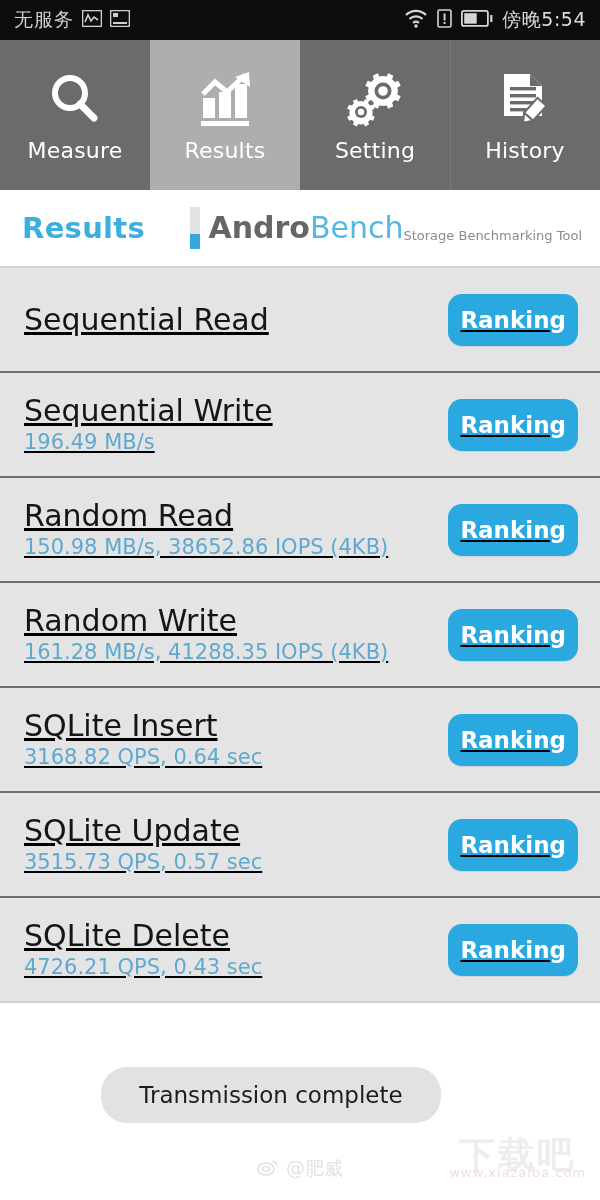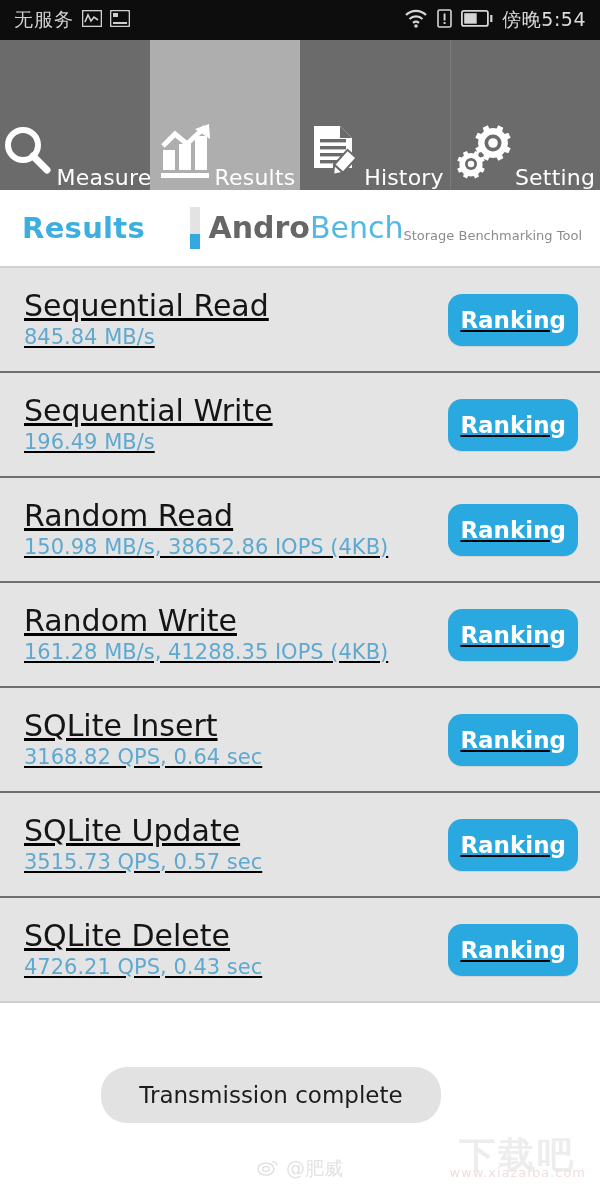--- a/index.html
+++ b/index.html
@@ -24,22 +24,22 @@
                font-family:"DejaVu Sans", sans-serif; }
   .sb-spacer{ flex:1; }
   .sb-right{ display:flex; align-items:center; gap:9px; }
   .sb-time{ font-size:19px; color:#dcdcdc; font-family:"DejaVu Sans", sans-serif; letter-spacing:.5px;}
   .ic{ display:block; }
 
   
   .tabbar{ height:150px; width:600px; display:flex; background:#6b6b6b; }
   .tab{
     width:150px; height:150px;
-    display:flex; flex-direction:row;
-    align-items:flex-end; justify-content:center;
+    display:flex; flex-direction:column;
+    align-items:center; justify-content:center;
     background:#6b6b6b;
     position:relative;
   }
   .tab.active{ background:#aeaeae; }
   .tab + .tab::before{
     content:""; position:absolute; left:0; top:0; bottom:0;
     width:1px; background:#7a7a7a;
   }
   .tab.active::before, .tab.active + .tab::before{ background:transparent; }
   .tab-ico{ height:62px; display:flex; align-items:center; justify-content:center; margin-bottom:8px; }
@@ -186,78 +186,77 @@
       <svg width="60" height="58" viewBox="0 0 60 58">
         <rect x="8" y="28" width="12" height="20" fill="#ffffff"></rect>
         <rect x="24" y="22" width="12" height="26" fill="#ffffff"></rect>
         <rect x="40" y="14" width="12" height="34" fill="#ffffff"></rect>
         <rect x="6" y="51" width="48" height="5" fill="#ffffff"></rect>
         <polyline points="8,24 20,12 32,22 50,5" fill="none" stroke="#ffffff" stroke-width="5"></polyline>
         <polygon points="54,2 55,17 40,7" fill="#ffffff"></polygon>
       </svg>
     </span>
     <span class="tab-label">Results</span>
+  </div>
+
+  <div class="tab">
+    <span class="tab-ico">
+      <svg width="60" height="58" viewBox="0 0 60 58">
+        <g fill="#ffffff">
+          <path d="M38 6 l3.6 .6 1.7-3.3 5 2.4 -1.2 3.5 2.7 2.7 3.5-1.2 2.4 5 -3.3 1.7 .6 3.6 -.6 3.6 3.3 1.7 -2.4 5 -3.5-1.2 -2.7 2.7 1.2 3.5 -5 2.4 -1.7-3.3 -3.6 .6 -3.6-.6 -1.7 3.3 -5-2.4 1.2-3.5 -2.7-2.7 -3.5 1.2 -2.4-5 3.3-1.7 -.6-3.6 .6-3.6 -3.3-1.7 2.4-5 3.5 1.2 2.7-2.7 -1.2-3.5 5-2.4 1.7 3.3z"></path>
+        </g>
+        <circle cx="38" cy="21" r="8.5" fill="#6b6b6b"></circle>
+        <circle cx="38" cy="21" r="4.8" fill="#ffffff"></circle>
+        <g fill="#ffffff">
+          <path d="M16 31 l2.8 .5 1.3-2.6 3.9 1.9 -.9 2.7 2.1 2.1 2.7-.9 1.9 3.9 -2.6 1.3 .5 2.8 -.5 2.8 2.6 1.3 -1.9 3.9 -2.7-.9 -2.1 2.1 .9 2.7 -3.9 1.9 -1.3-2.6 -2.8 .5 -2.8-.5 -1.3 2.6 -3.9-1.9 .9-2.7 -2.1-2.1 -2.7 .9 -1.9-3.9 2.6-1.3 -.5-2.8 .5-2.8 -2.6-1.3 1.9-3.9 2.7 .9 2.1-2.1 -.9-2.7 3.9-1.9 1.3 2.6z"></path>
+        </g>
+        <circle cx="16" cy="42" r="6" fill="#6b6b6b"></circle>
+        <circle cx="16" cy="42" r="3.2" fill="#ffffff"></circle>
+      </svg>
+    </span>
+    <span class="tab-label">Setting</span>
   </div>
 
   <div class="tab">
     <span class="tab-ico">
       <svg width="58" height="58" viewBox="0 0 58 58">
         <path d="M8 4 h26 l12 12 v30 h-38 z" fill="#ffffff"></path>
         <path d="M34 4 v12 h12 z" fill="#6b6b6b"></path>
         <rect x="14" y="17" width="26" height="3.4" fill="#6b6b6b"></rect>
         <rect x="14" y="24" width="26" height="3.4" fill="#6b6b6b"></rect>
         <rect x="14" y="31" width="26" height="3.4" fill="#6b6b6b"></rect>
         <rect x="14" y="38" width="18" height="3.4" fill="#6b6b6b"></rect>
         <g transform="rotate(42 40 40)">
           <rect x="33" y="30" width="12" height="20" fill="#ffffff" stroke="#6b6b6b" stroke-width="2"></rect>
           <polygon points="33,50 45,50 39,58" fill="#ffffff" stroke="#6b6b6b" stroke-width="2"></polygon>
         </g>
       </svg>
     </span>
     <span class="tab-label">History</span>
   </div>
-
-  <div class="tab">
-    <span class="tab-ico">
-      <svg width="60" height="58" viewBox="0 0 60 58">
-        <g fill="#ffffff">
-          <path d="M38 6 l3.6 .6 1.7-3.3 5 2.4 -1.2 3.5 2.7 2.7 3.5-1.2 2.4 5 -3.3 1.7 .6 3.6 -.6 3.6 3.3 1.7 -2.4 5 -3.5-1.2 -2.7 2.7 1.2 3.5 -5 2.4 -1.7-3.3 -3.6 .6 -3.6-.6 -1.7 3.3 -5-2.4 1.2-3.5 -2.7-2.7 -3.5 1.2 -2.4-5 3.3-1.7 -.6-3.6 .6-3.6 -3.3-1.7 2.4-5 3.5 1.2 2.7-2.7 -1.2-3.5 5-2.4 1.7 3.3z"></path>
-        </g>
-        <circle cx="38" cy="21" r="8.5" fill="#6b6b6b"></circle>
-        <circle cx="38" cy="21" r="4.8" fill="#ffffff"></circle>
-        <g fill="#ffffff">
-          <path d="M16 31 l2.8 .5 1.3-2.6 3.9 1.9 -.9 2.7 2.1 2.1 2.7-.9 1.9 3.9 -2.6 1.3 .5 2.8 -.5 2.8 2.6 1.3 -1.9 3.9 -2.7-.9 -2.1 2.1 .9 2.7 -3.9 1.9 -1.3-2.6 -2.8 .5 -2.8-.5 -1.3 2.6 -3.9-1.9 .9-2.7 -2.1-2.1 -2.7 .9 -1.9-3.9 2.6-1.3 -.5-2.8 .5-2.8 -2.6-1.3 1.9-3.9 2.7 .9 2.1-2.1 -.9-2.7 3.9-1.9 1.3 2.6z"></path>
-        </g>
-        <circle cx="16" cy="42" r="6" fill="#6b6b6b"></circle>
-        <circle cx="16" cy="42" r="3.2" fill="#ffffff"></circle>
-      </svg>
-    </span>
-    <span class="tab-label">Setting</span>
-  </div>
 </div>
 
 <div class="header">
   <span class="page-title">Results</span>
   <div class="brand">
     <span class="brandbar">
         <i></i>
       </span>
     <span class="brandtxt">
       <span class="brandtop"><span class="a">Andro</span><span class="b">Bench</span></span>
       <span class="brandsub">Storage Benchmarking Tool</span>
     </span>
   </div>
 </div>
 
 <div class="list">
 
   <div class="row">
     <div class="row-text">
       <span class="row-title">Sequential Read</span>
-      <span class="row-sub">845.84 MB/s</span>
     </div>
     <button class="rank-btn">Ranking</button>
   </div>
 
   <div class="row">
     <div class="row-text">
       <span class="row-title">Sequential Write</span>
       <span class="row-sub">196.49 MB/s</span>
     </div>
     <button class="rank-btn">Ranking</button>

